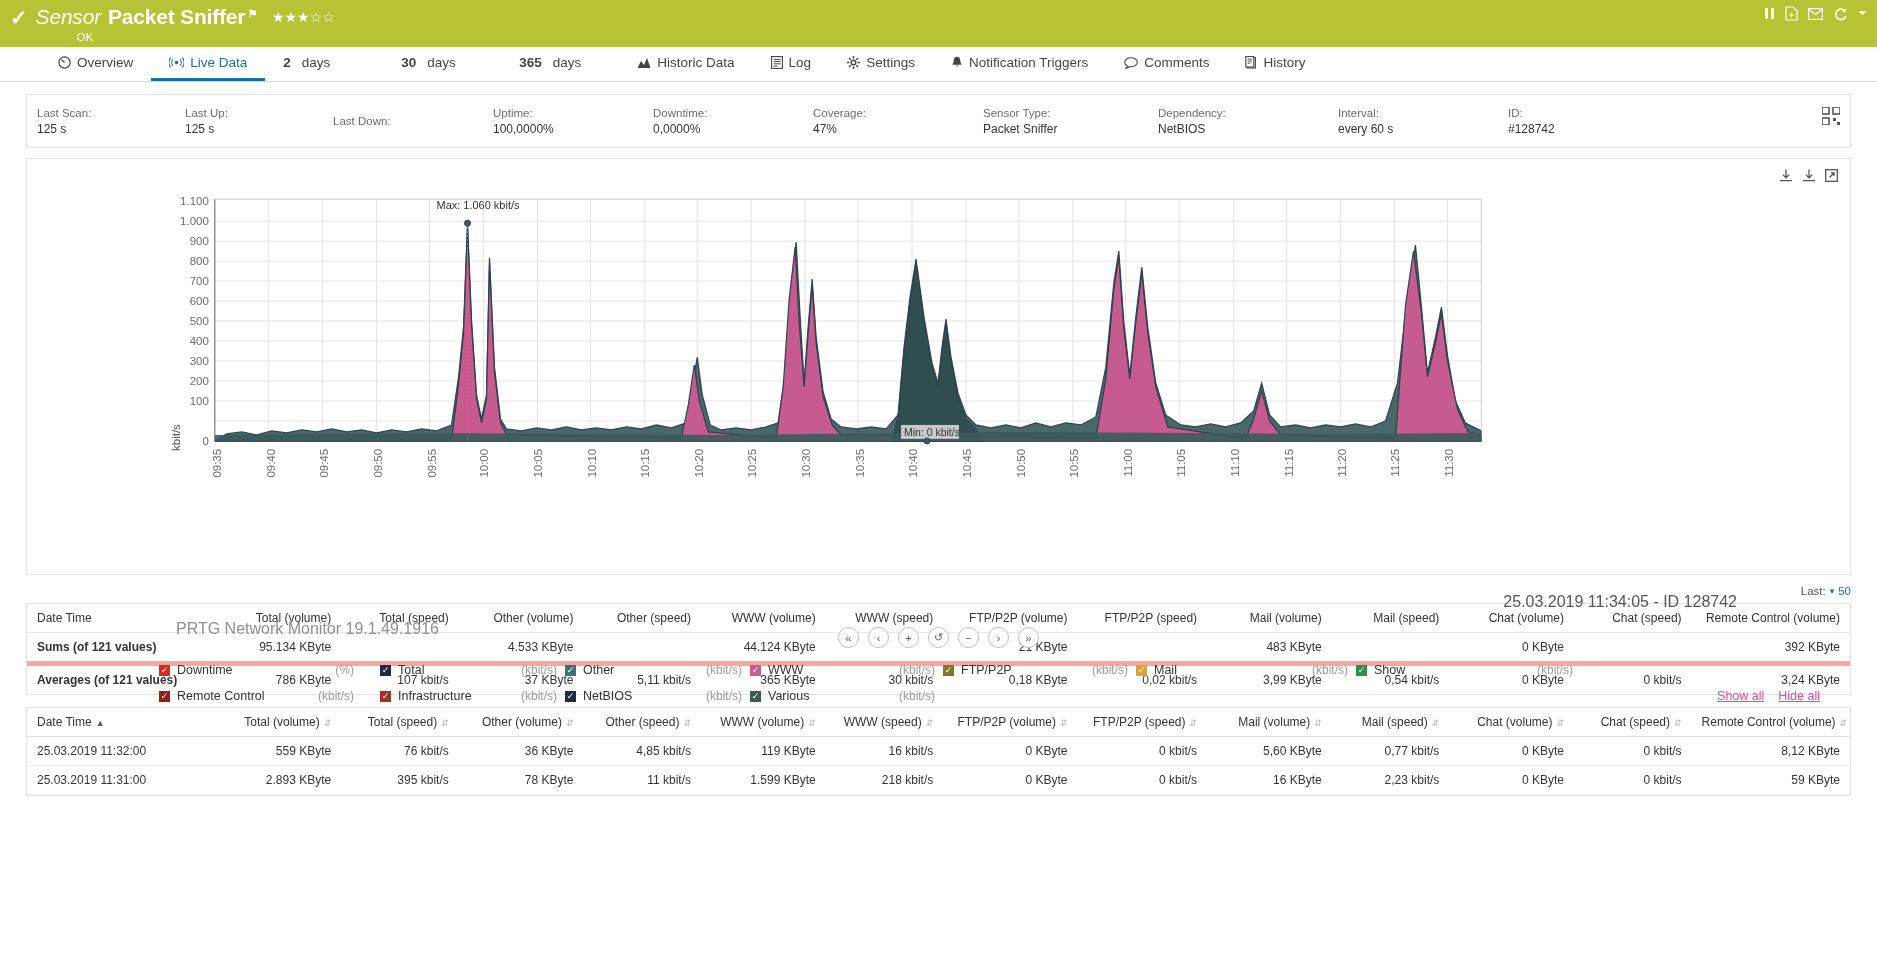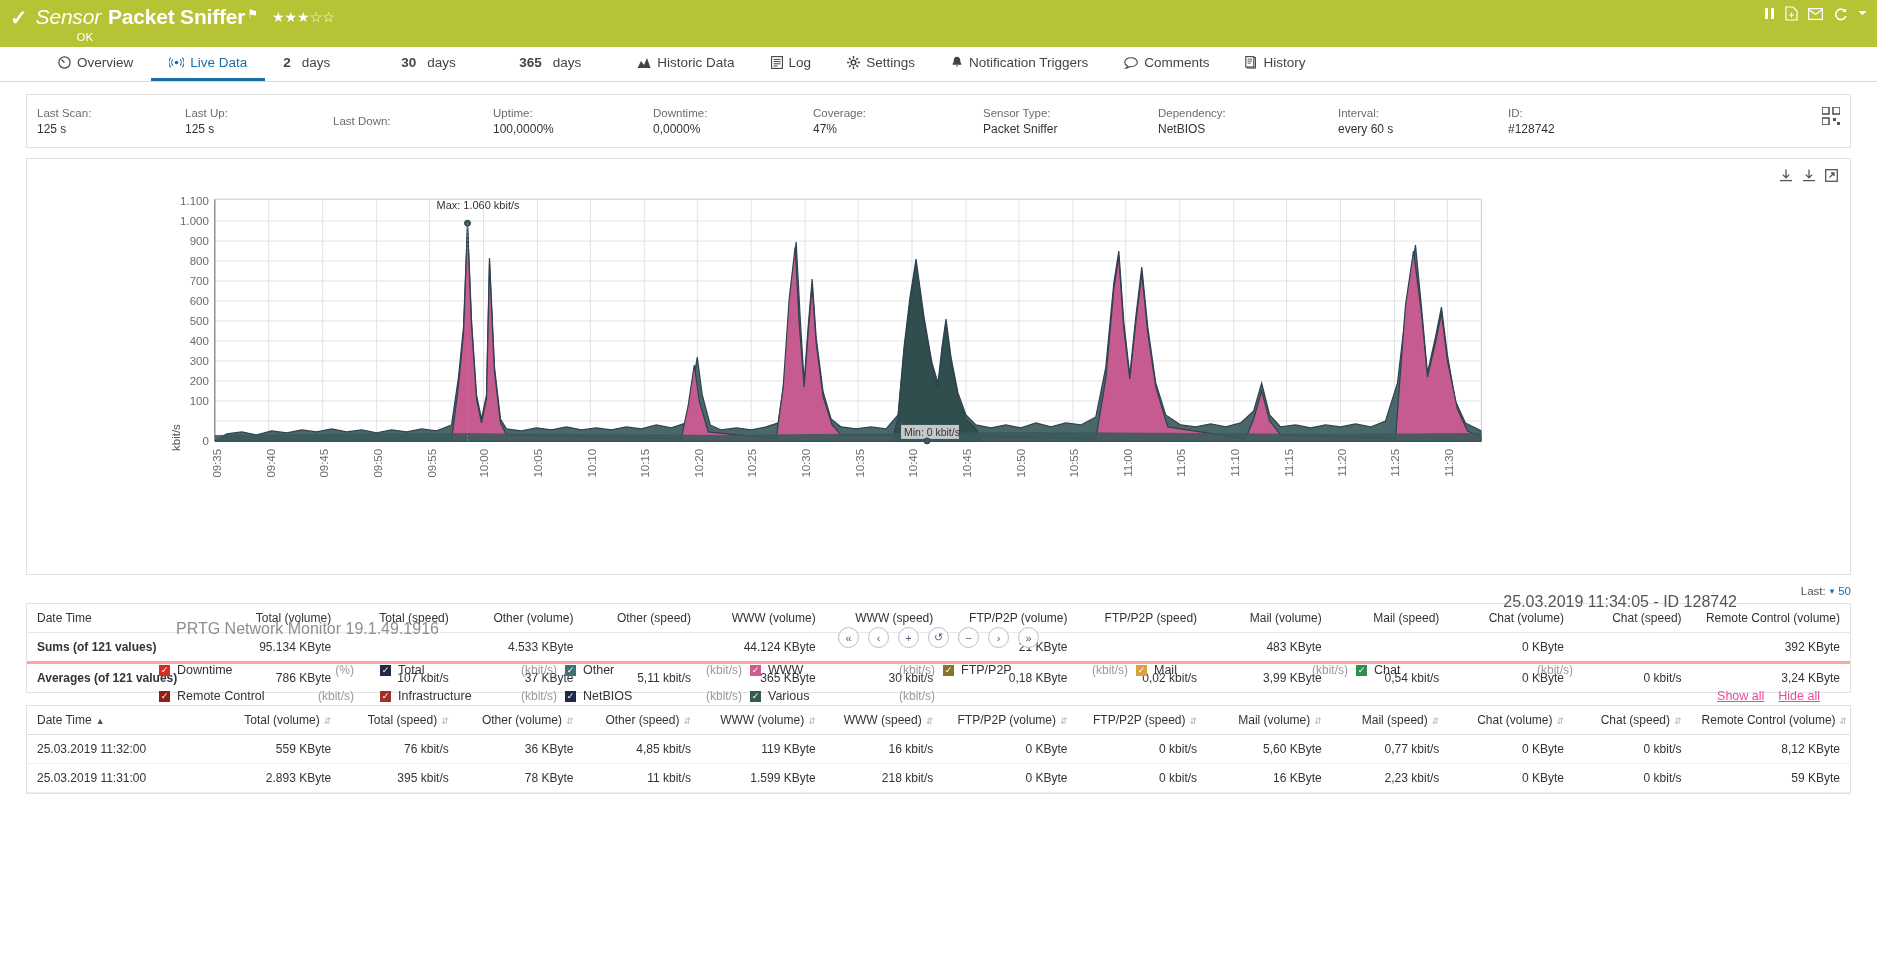--- a/index.html
+++ b/index.html
@@ -161,21 +161,21 @@
     background: #fff;
   }
   table { border-collapse: collapse; width: 100%; table-layout: fixed; }
   th, td {
     font-size: 12px; text-align: right; padding: 7px 10px;
     white-space: nowrap; overflow: hidden;
   }
   th { color: #333; font-weight: normal; }
   th.first, td.first { text-align: left; }
   tr.hdr th { border-bottom: 1px solid #e8e8e8; }
-  tr.sumrow td { border-bottom: 3px solid #fca5a5; }
+  tr.sumrow td { border-bottom: 5px solid #fca5a5; }
   tr.sumrow td.first, tr.avgrow td.first { font-weight: bold; }
   .sortarrow { color: #b6b6b6; font-size: 9px; margin-left: 4px; }
   .sortarrow.up { color: #555; }
 
   .tblpanel2 { margin: 12px 26px 0 26px; border: 1px solid #e2e2e2; background: #fff; }
   .tblpanel2 tr.hdr th { border-bottom: 1px solid #e0e0e0; }
   .tblpanel2 td { border-bottom: 1px solid #f0f0f0; color: #333; }
 </style>
 </head>
 <body>
@@ -543,21 +543,21 @@
         <span>FTP/P2P</span>
         <span class="legunit" style="margin-left:auto;padding-right:8px">(kbit/s)</span>
       </div>
       <div class="legitem" style="width:220px">
         <span class="legbox" style="background:#d8a53c">✓</span>
         <span>Mail</span>
         <span class="legunit" style="margin-left:auto;padding-right:8px">(kbit/s)</span>
       </div>
       <div class="legitem" style="width:225px">
         <span class="legbox" style="background:#2f8f4e">✓</span>
-        <span>Chat</span>
+        <span>Show</span>
         <span class="legunit" style="margin-left:auto;padding-right:8px">(kbit/s)</span>
       </div>
     </div>
     <div class="legrow">
       <div class="legitem" style="width:221px">
         <span class="legbox" style="background:#8e1f1a">✓</span>
         <span>Remote Control</span>
         <span class="legunit" style="margin-left:auto;padding-right:26px">(kbit/s)</span>
       </div>
       <div class="legitem" style="width:185px">

